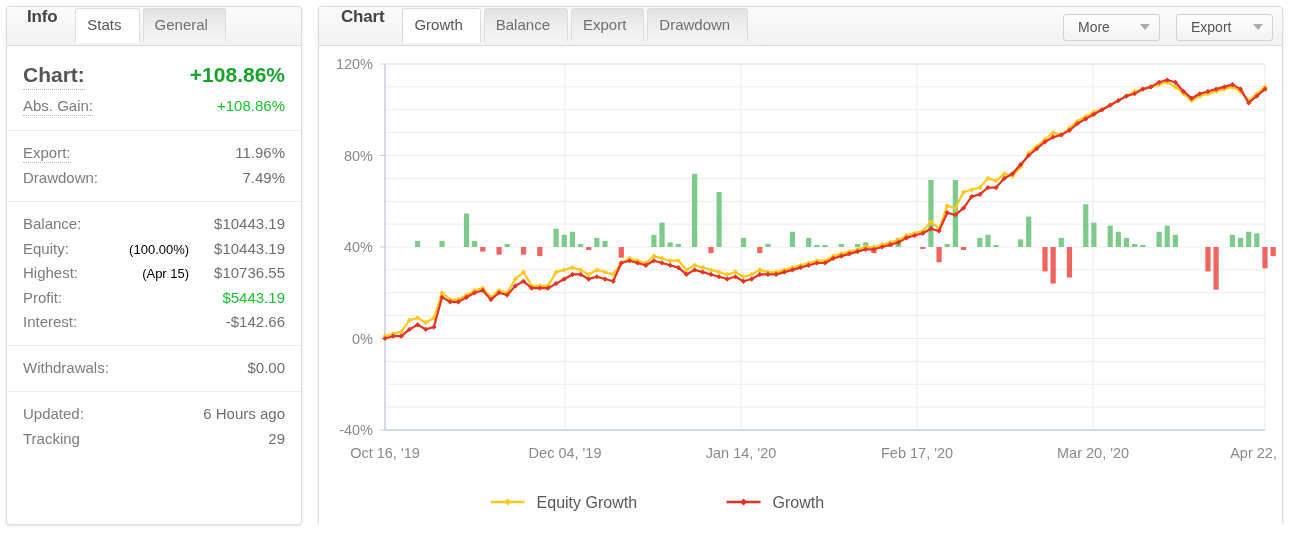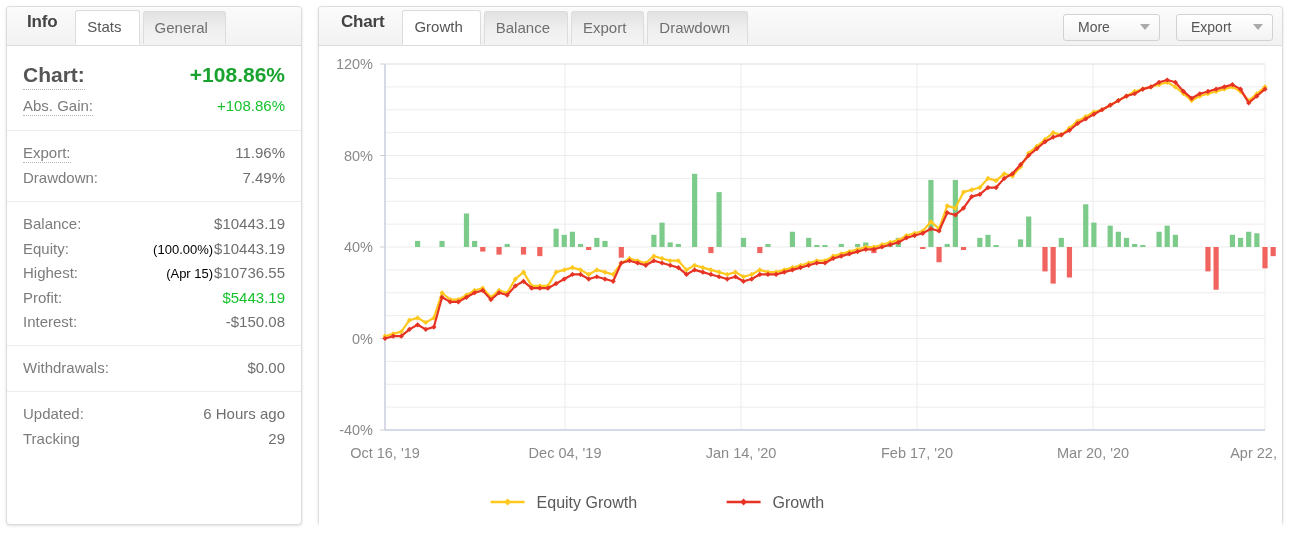--- a/index.html
+++ b/index.html
@@ -26,21 +26,21 @@
     border-radius: 4px;
     box-shadow: 0 1px 3px rgba(0,0,0,0.13);
     box-sizing: border-box;
     display: flex;
     flex-direction: column;
   }
   .tabbar {
     height: 38px;
     min-height: 38px;
     display: flex;
-    align-items: center;
+    align-items: flex-start;
     background: linear-gradient(to bottom, #fbfbfb 0%, #f2f2f2 100%);
     border-bottom: 1px solid #dcdcdc;
     border-radius: 4px 4px 0 0;
     padding-left: 2px;
     position: relative;
   }
   .panel-title {
     font-size: 17px;
     font-weight: bold;
     color: #444;
@@ -82,21 +82,21 @@
     display: flex;
     justify-content: space-between;
     align-items: baseline;
     font-size: 15px;
     color: #7a7a7a;
     padding: 2px 0 3px 0;
     line-height: 1.28;
   }
   .srow .lbl { color: #7c7c7c; white-space: nowrap; }
   .srow .lbl.dotted { border-bottom: 1px dotted #b5b5b5; align-self: flex-start; }
-  .srow .val { color: #6f6f6f; text-align: right; white-space: nowrap; }
+  .srow .val { color: #6f6f6f; text-align: right; white-space: nowrap; margin-left: 24px; }
   .srow.big { font-size: 21px; padding-bottom: 4px; }
   .srow.big .lbl { color: #555; font-weight: bold; }
   .srow.big .val { font-weight: bold; }
   .green { color: #18a32e !important; }
   .green-bright { color: #17c22e !important; }
   .muted { color: #000000; font-size: 13px; margin-right: 1px; }
 
   
   .right-panel { flex: 1; }
   .tabbar-right { padding-left: 4px; }
@@ -176,21 +176,21 @@
           <div class="srow">
             <span class="lbl">Highest:</span>
             <span><span class="muted">(Apr 15)</span><span class="val">$10736.55</span></span>
           </div>
           <div class="srow">
             <span class="lbl">Profit:</span>
             <span><span class="val green-bright">$5443.19</span></span>
           </div>
           <div class="srow">
             <span class="lbl">Interest:</span>
-            <span><span class="val">-$150.08</span></span>
+            <span><span class="val">-$142.66</span></span>
           </div>
         </div>
         <div class="stats-group">
           <div class="srow">
             <span class="lbl">Withdrawals:</span>
             <span><span class="val">$0.00</span></span>
           </div>
         </div>
         <div class="stats-group">
           <div class="srow">

